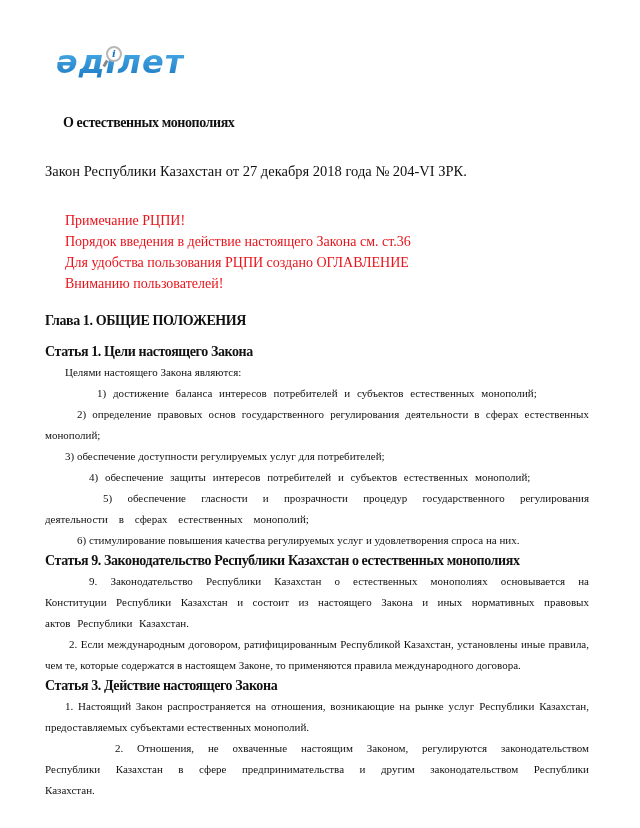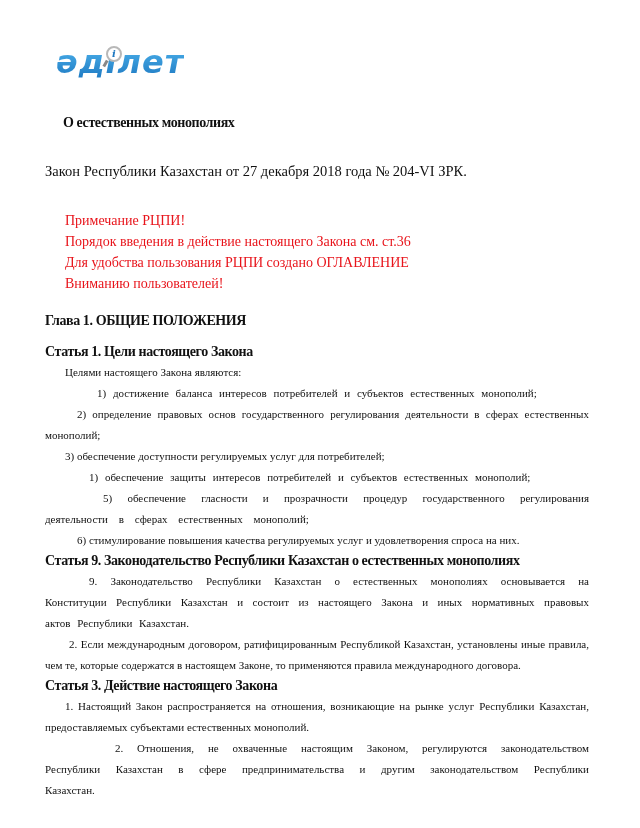--- a/index.html
+++ b/index.html
@@ -55,21 +55,21 @@
     <div>Вниманию пользователей!</div>
   </div>
 
   <div class="chapter">Глава 1. ОБЩИЕ ПОЛОЖЕНИЯ</div>
 
   <div class="article first">Статья 1. Цели настоящего Закона</div>
   <p class="para ind20">Целями настоящего Закона являются:</p>
   <p class="para ind40 wide">1) достижение баланса интересов потребителей и субъектов естественных монополий;</p>
   <p class="para ind30">2) определение правовых основ государственного регулирования деятельности в сферах естественных монополий;</p>
   <p class="para ind20">3) обеспечение доступности регулируемых услуг для потребителей;</p>
-  <p class="para ind45 wide">1) обеспечение защиты интересов потребителей и субъектов естественных монополий;</p>
+  <p class="para ind45 wide">4) обеспечение защиты интересов потребителей и субъектов естественных монополий;</p>
   <p class="para ind60 wider">5) обеспечение гласности и прозрачности процедур государственного регулирования деятельности в сферах естественных монополий;</p>
   <p class="para ind30">6) стимулирование повышения качества регулируемых услуг и удовлетворения спроса на них.</p>
 
   <div class="article">Статья 9. Законодательство Республики Казахстан о естественных монополиях</div>
   <p class="para ind45 wide">9. Законодательство Республики Казахстан о естественных монополиях основывается на Конституции Республики Казахстан и состоит из настоящего Закона и иных нормативных правовых актов Республики Казахстан.</p>
   <p class="para ind25">2. Если международным договором, ратифицированным Республикой Казахстан, установлены иные правила, чем те, которые содержатся в настоящем Законе, то применяются правила международного договора.</p>
 
   <div class="article">Статья 3. Действие настоящего Закона</div>
   <p class="para ind20">1. Настоящий Закон распространяется на отношения, возникающие на рынке услуг Республики Казахстан, предоставляемых субъектами естественных монополий.</p>
   <p class="para ind65 wider">2. Отношения, не охваченные настоящим Законом, регулируются законодательством Республики Казахстан в сфере предпринимательства и другим законодательством Республики Казахстан.</p>

